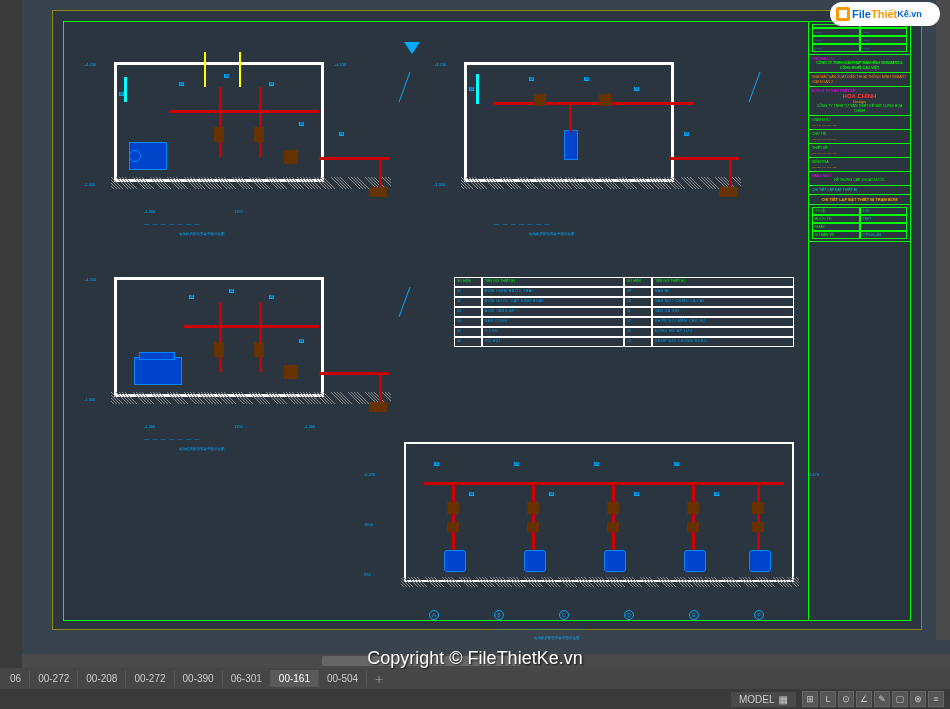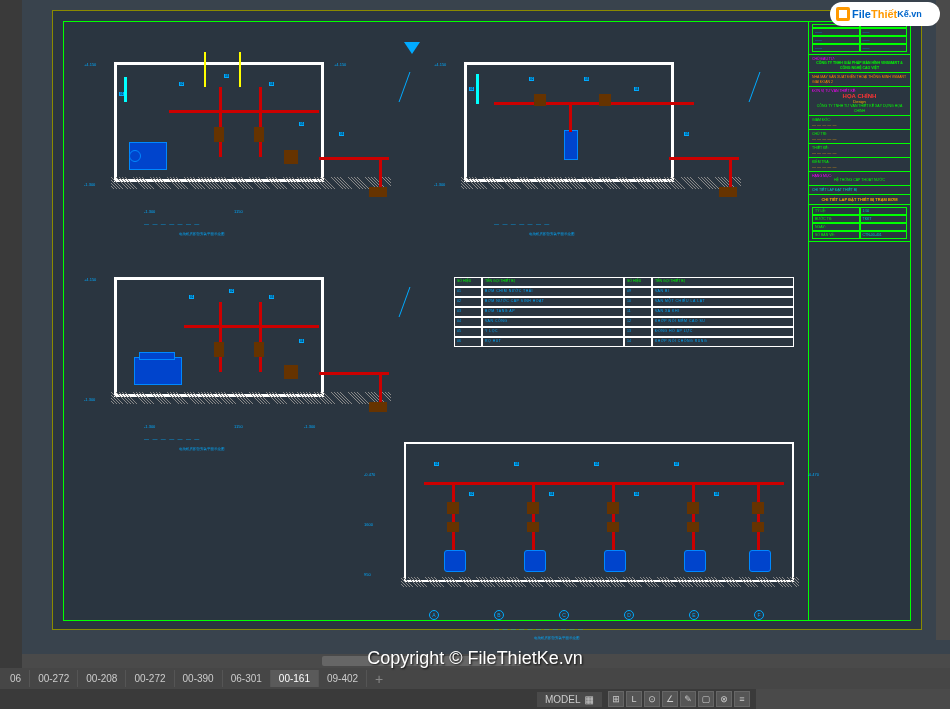--- a/index.html
+++ b/index.html
@@ -187,21 +187,21 @@
   font-size: 10px;
   border-right: 1px solid #555;
   cursor: pointer;
 }
 .tab.active { background: #5a5a5a; color: #fff; }
 .tab-add { padding: 3px 8px; color: #888; font-size: 14px; cursor: pointer; }
 
 .status-bar {
   position: absolute;
   bottom: 0; left: 0;
-  width: 756px; height: 20px;
+  width: 950px; height: 20px;
   background: #3a3a3a;
   display: flex;
   align-items: center;
   justify-content: flex-end;
   padding: 0 6px;
   gap: 2px;
 }
 .status-btn {
   width: 16px; height: 16px;
   background: #555;
@@ -514,21 +514,21 @@
 </div>
 
 <div class="bottom-bar">
   <div class="tab">06</div>
   <div class="tab">00-272</div>
   <div class="tab">00-208</div>
   <div class="tab">00-272</div>
   <div class="tab">00-390</div>
   <div class="tab">06-301</div>
   <div class="tab active">00-161</div>
-  <div class="tab">09-402</div>
+  <div class="tab">00-504</div>
   <div class="tab-add">+</div>
 </div>
 
 <div class="status-bar">
   <div class="status-model">
     <span>MODEL</span>
     <span>▦</span>
   </div>
   <div class="status-btn">⊞</div>
   <div class="status-btn">L</div>

